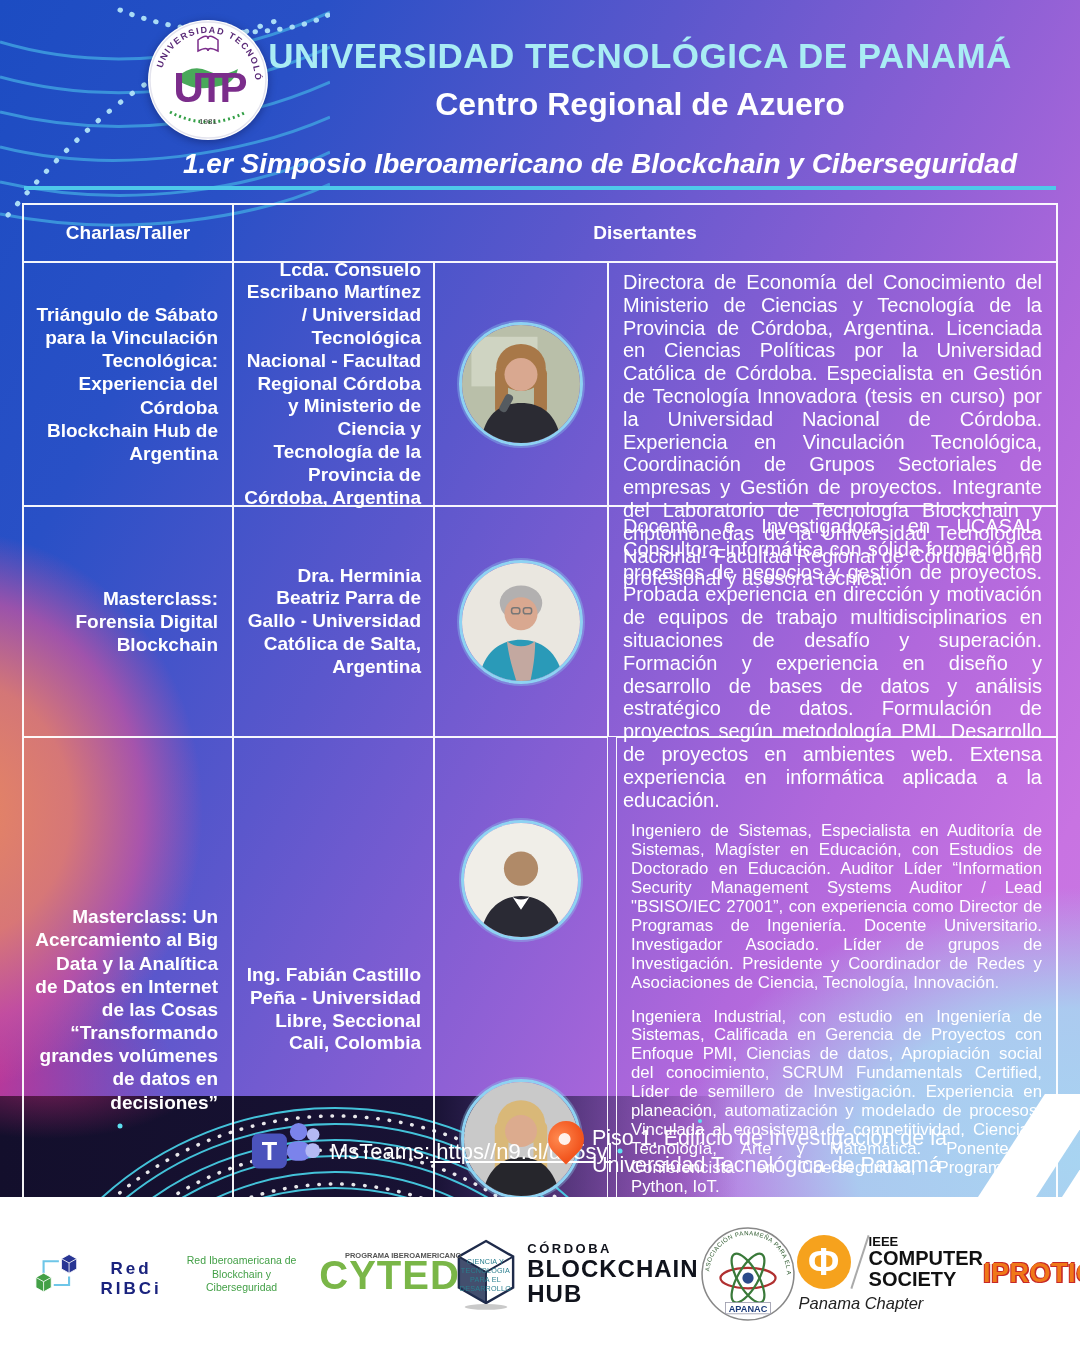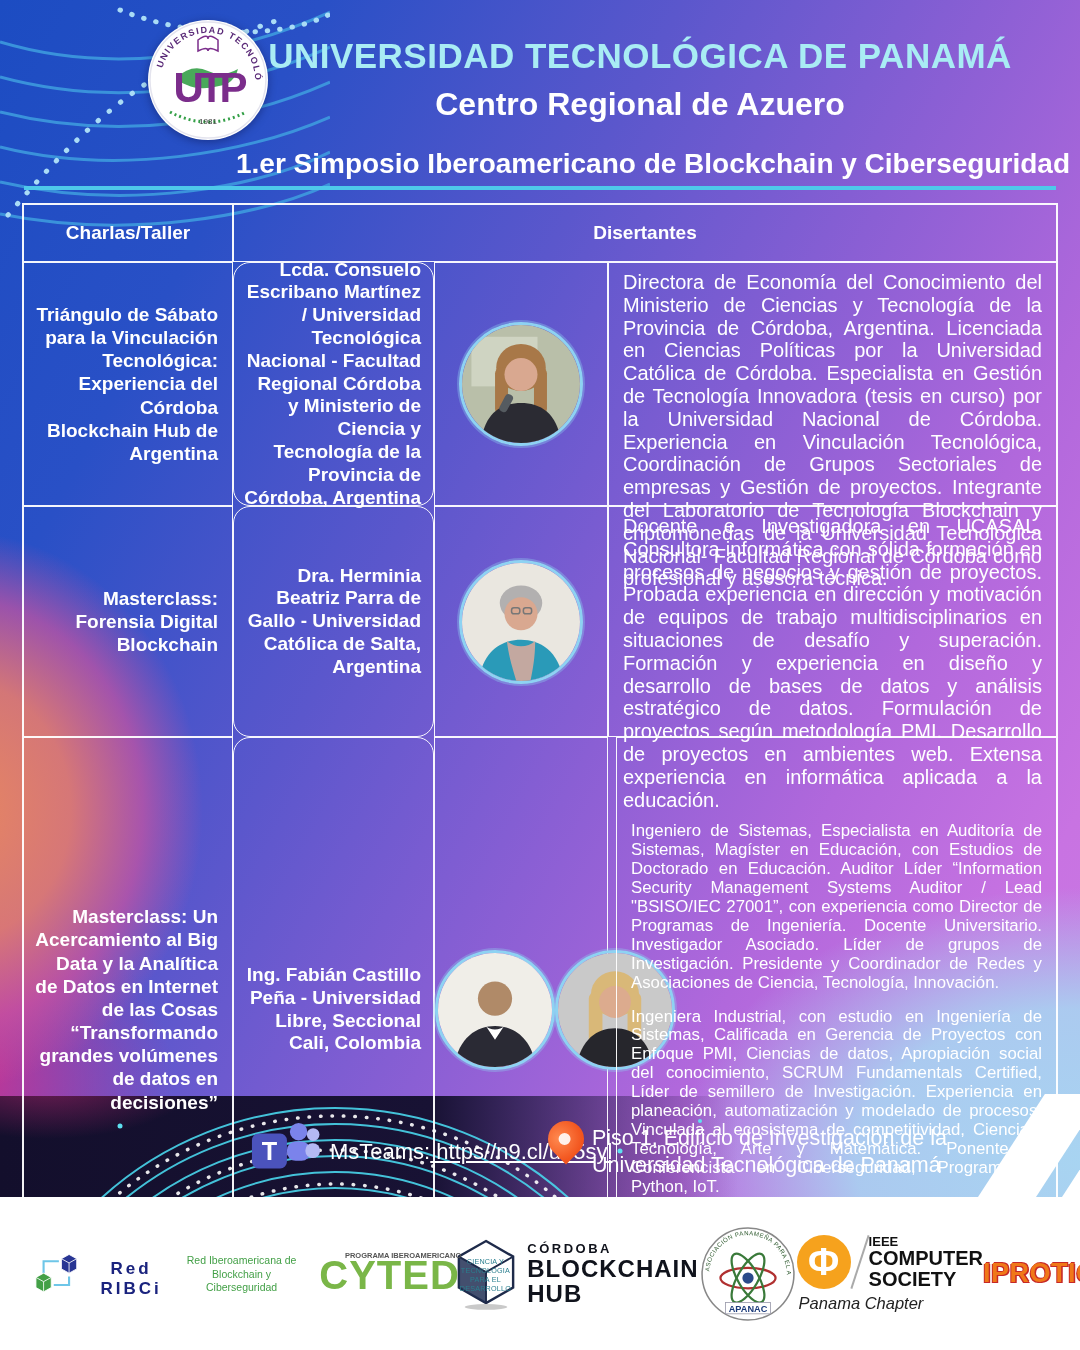--- a/index.html
+++ b/index.html
@@ -22,39 +22,39 @@
   .stripe { position:absolute; background:#fff; transform:skewX(-33deg); transform-origin:bottom left; }
   .stripe.s1 { left:978px; top:1094px; width:58px; height:103px; }
   .stripe.s2 { left:1062px; top:1094px; width:50px; height:103px; }
   
   .utp-seal { position:absolute; left:148px; top:20px; width:120px; height:120px; border-radius:50%;
     box-shadow:0 2px 8px rgba(0,0,40,.35); background:#fff; }
   .t-univ { position:absolute; left:230px; right:30px; top:36px; text-align:center;
     color:#a9ecf4; font-size:35px; font-weight:700; letter-spacing:.5px; }
   .t-centro { position:absolute; left:230px; right:30px; top:86px; text-align:center;
     color:#fff; font-size:32px; font-weight:600; }
-  .t-event { position:absolute; left:130px; right:10px; top:148px; text-align:right;
-    color:#fff; font-size:28px; font-weight:600; }
+  .t-event { position:absolute; left:130px; right:10px; top:148px; text-align:center;
+    color:#fff; font-size:28px; font-weight:600;font-style:italic; }
   .t-underline { position:absolute; left:24px; right:24px; top:186px; height:4px; background:#4ec9ea; }
   
   .tbl { position:absolute; left:22px; top:203px; width:1036px; height:1080px;
     display:grid; grid-template-columns:210px 201px 174px 1fr;
     grid-template-rows:58px 244px 231px 1fr;
     border:1.5px solid rgba(255,255,255,.95); color:#fff; }
   .cell { border:1.5px solid rgba(255,255,255,.95); min-width:0; min-height:0; }
   .hcell { display:flex; align-items:center; justify-content:center; font-size:19px; font-weight:700; }
   .span-rest { grid-column:2 / 5; }
   .talk-cell { display:flex; align-items:center; justify-content:flex-end; text-align:right;
     padding:8px 14px 8px 10px; font-size:19px; font-weight:600; line-height:1.22; }
   .name-cell { display:flex; align-items:center; justify-content:flex-end; text-align:right;
-    padding:8px 12px 8px 8px; font-size:19px; font-weight:600; line-height:1.2;border-radius:17px; }
+    padding:8px 12px 8px 8px; font-size:19px; font-weight:600; line-height:1.2; }
   .photo-cell { display:flex; align-items:center; justify-content:center; }
   .bio-cell { display:flex; flex-direction:column; justify-content:flex-start; text-align:justify;
     padding:8px 14px; font-size:20px; line-height:1.14; font-weight:500; }
-  .dual { justify-content:space-around; padding-top:12px; padding-bottom:12px; }
+  .dual { flex-direction:column; justify-content:space-around; padding-top:12px; padding-bottom:12px; }
   .bio-cell.dual-bio p + p { margin-top:15px; }
   .bio-cell.dual-bio { font-size:16.8px; line-height:1.13; justify-content:center;margin-left:8px; }
   .photo { width:124px; height:124px; border-radius:50%; border:3px solid #8ed2f2; overflow:hidden;
     box-shadow:0 0 0 2px rgba(142,210,242,.35); flex:0 0 auto; }
   .photo svg { display:block; width:100%; height:100%; }
   
   .teams-icon { position:absolute; left:250px; top:1120px; width:70px; height:62px; }
   .teams-text { position:absolute; left:330px; top:1139px; color:#fff; font-size:22px; }
   .teams-text a { color:#fff; text-decoration:underline; }
   .pin { position:absolute; left:548px; top:1121px; width:36px; height:36px;

